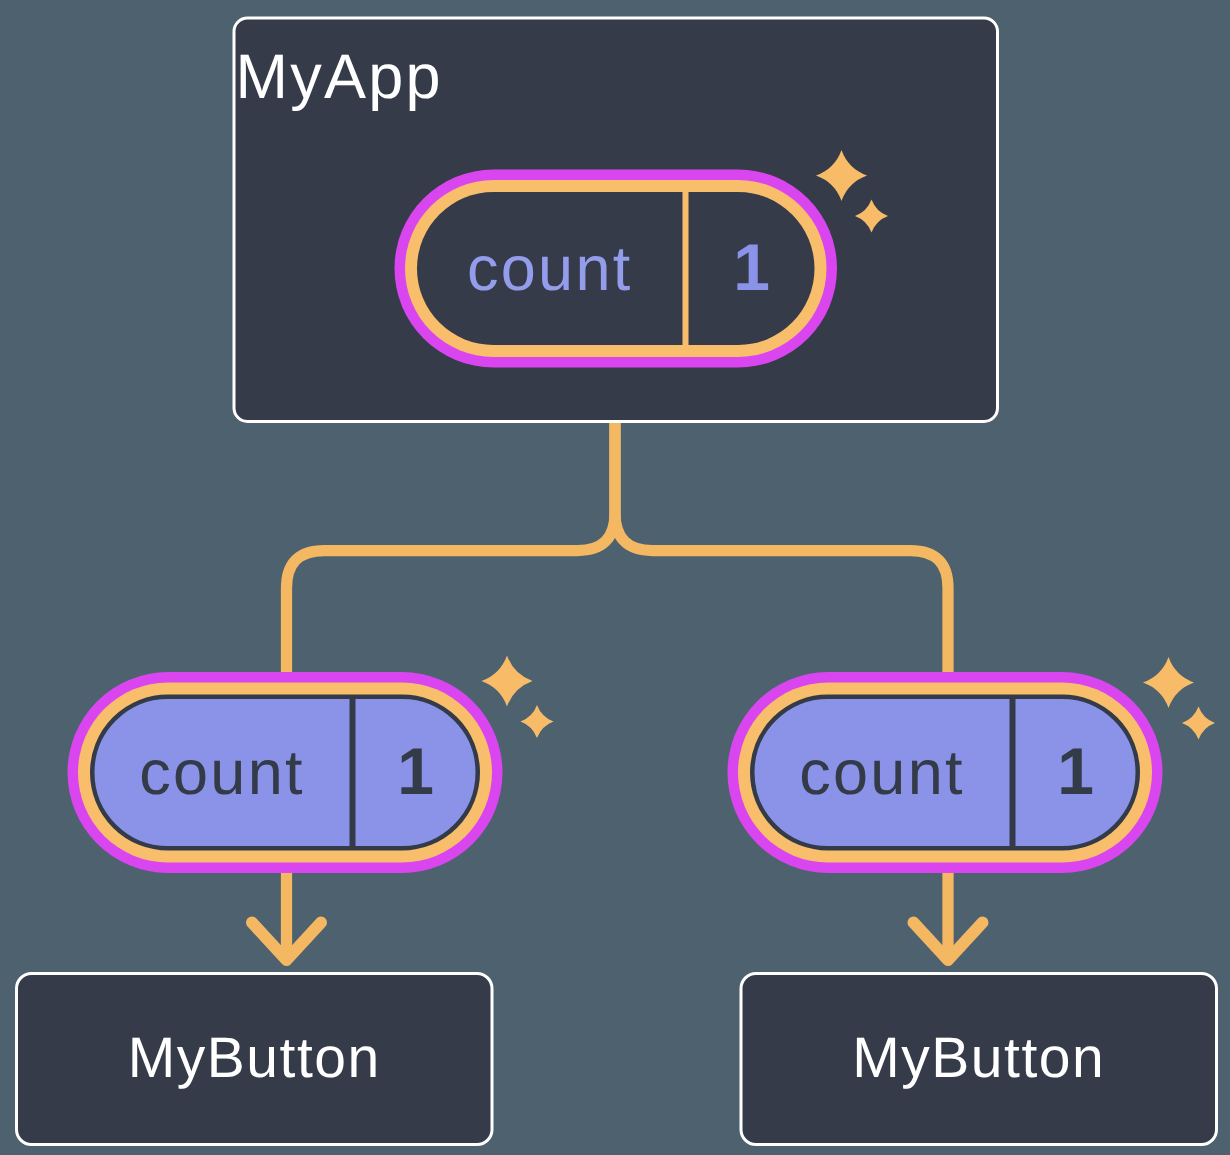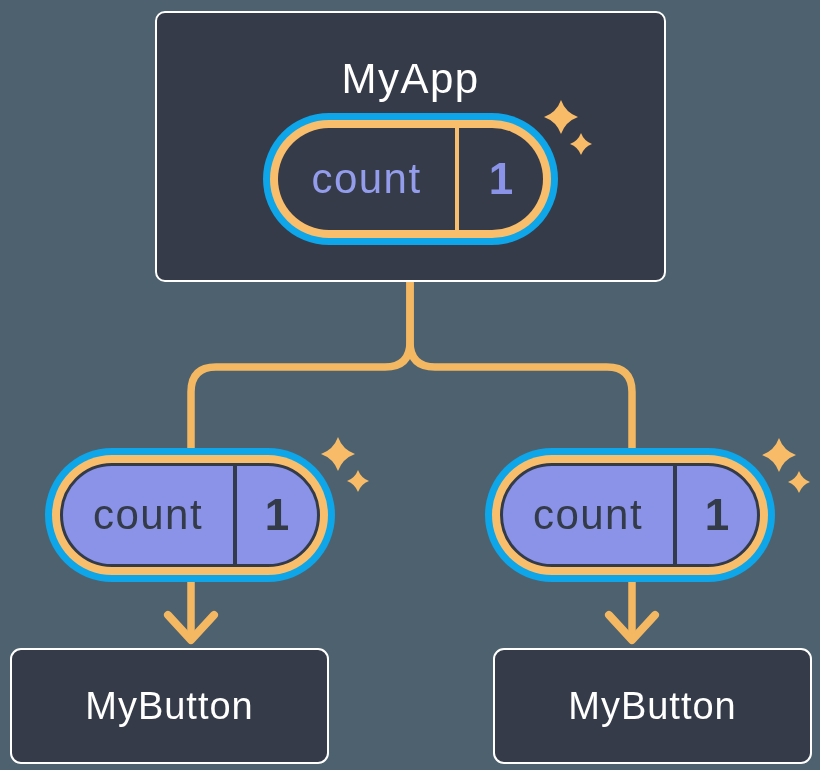--- a/index.html
+++ b/index.html
@@ -43,44 +43,43 @@
     border: 2.5px solid #FFFFFF;
     z-index: 2;
   }
   #node-myapp {
     left: 155px; top: 11px;
     width: 511px; height: 271px;
     border-radius: 10px;
   }
   .node-title {
     color: #FFFFFF;
-    text-align: center;
     font-size: 42px;
     font-weight: 500;
     letter-spacing: 1.5px;
-    padding-top: 42px;
+    padding-top: 14px;
   }
   .node-leaf {
     display: flex;
     align-items: center;
     justify-content: center;
     border-radius: 11px;
     color: #FFFFFF;
     font-size: 38px;
     font-weight: 400;
     letter-spacing: 1px;
   }
   #node-mybutton-left  { left: 10px;  top: 648px; width: 319px; height: 116px; }
   #node-mybutton-right { left: 493px; top: 648px; width: 319px; height: 116px; }
 
   
   .pill {
     position: absolute;
     padding: 7px;
-    background: #0ea5e9;      
+    background: #d946ef;      
     border-radius: 999px;
     z-index: 3;
   }
   .pill-mid {
     width: 100%; height: 100%;
     padding: 8px;
     background: #F8BE6C;      
     border-radius: 999px;
   }
   .pill-core {

